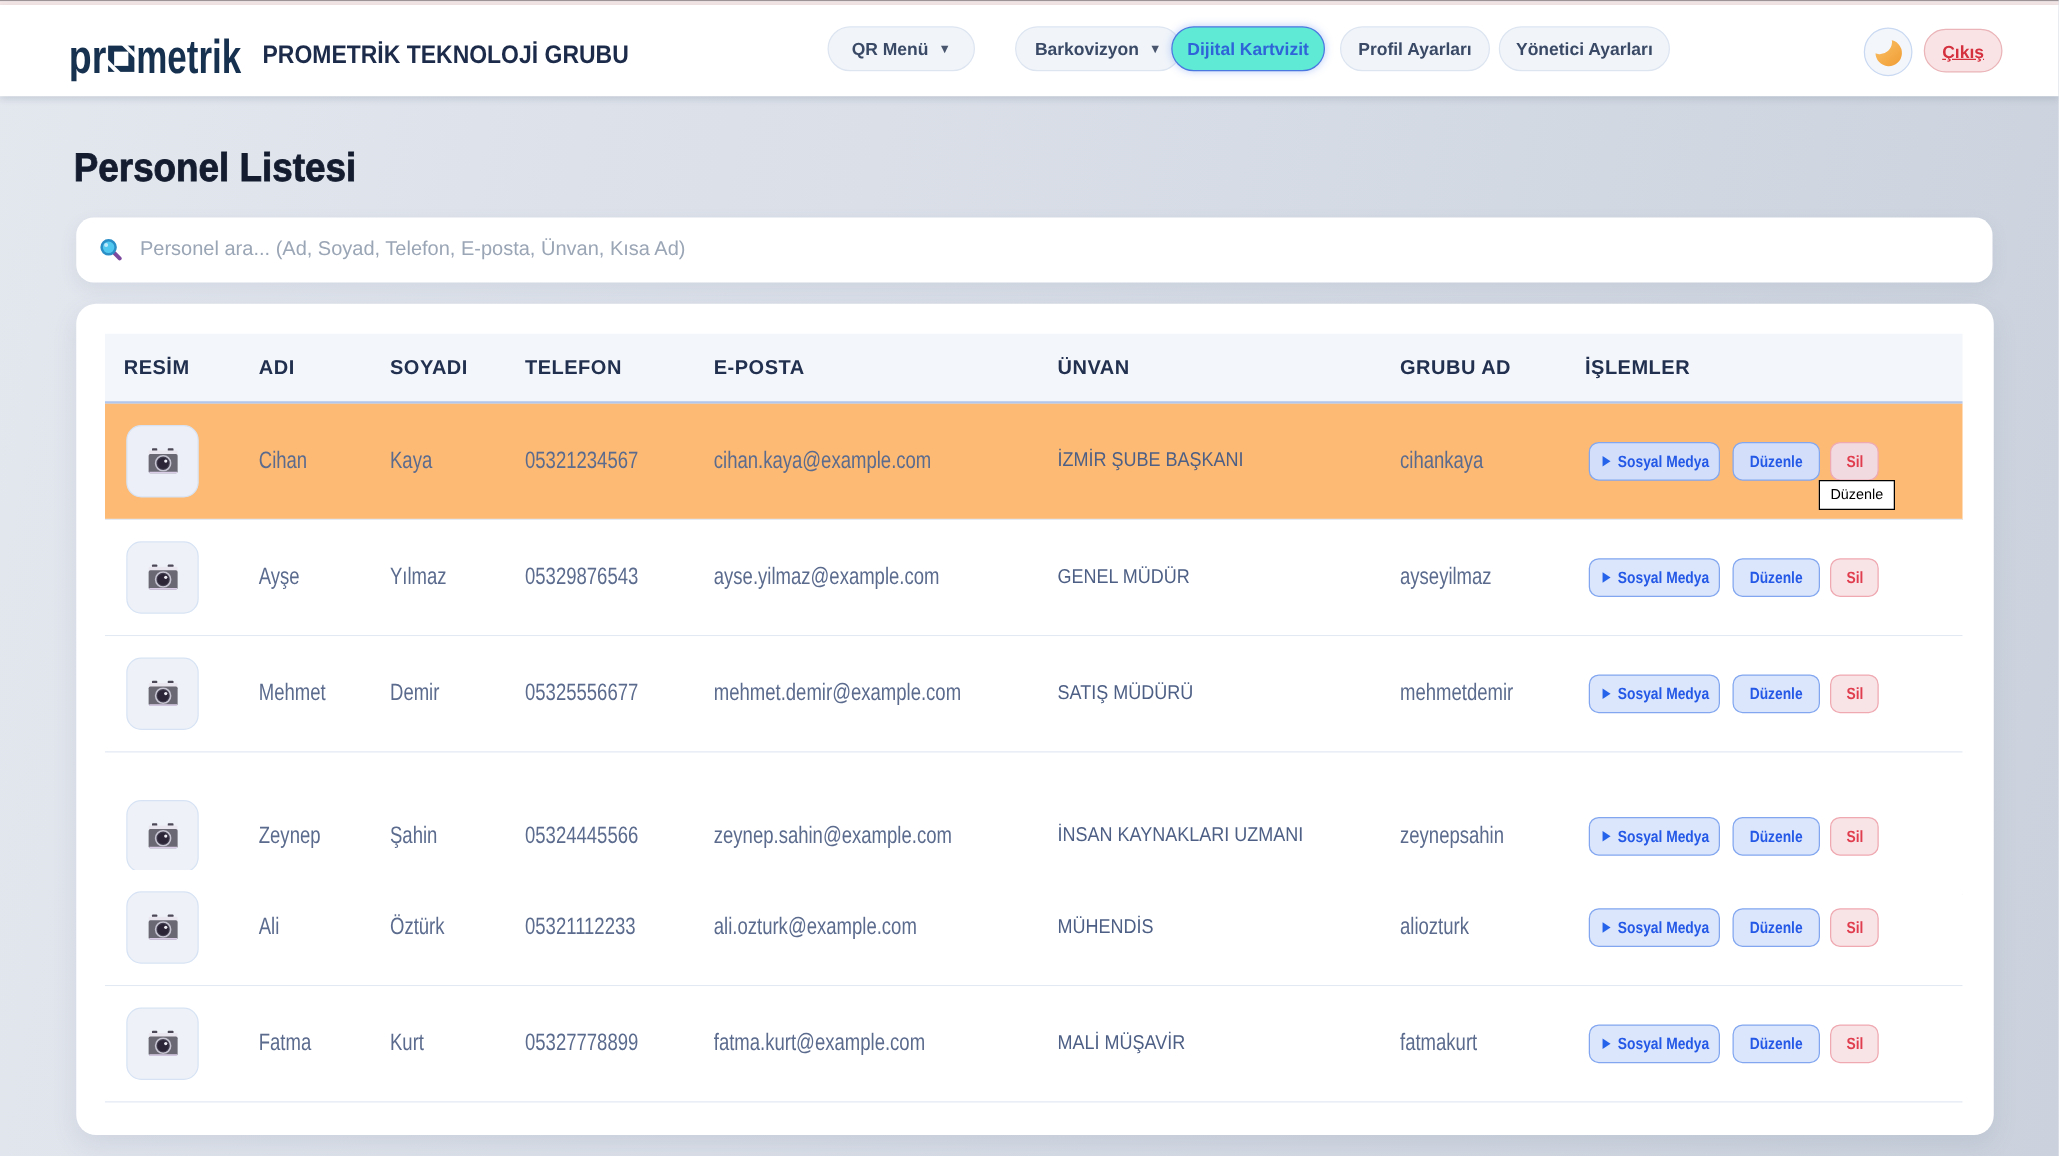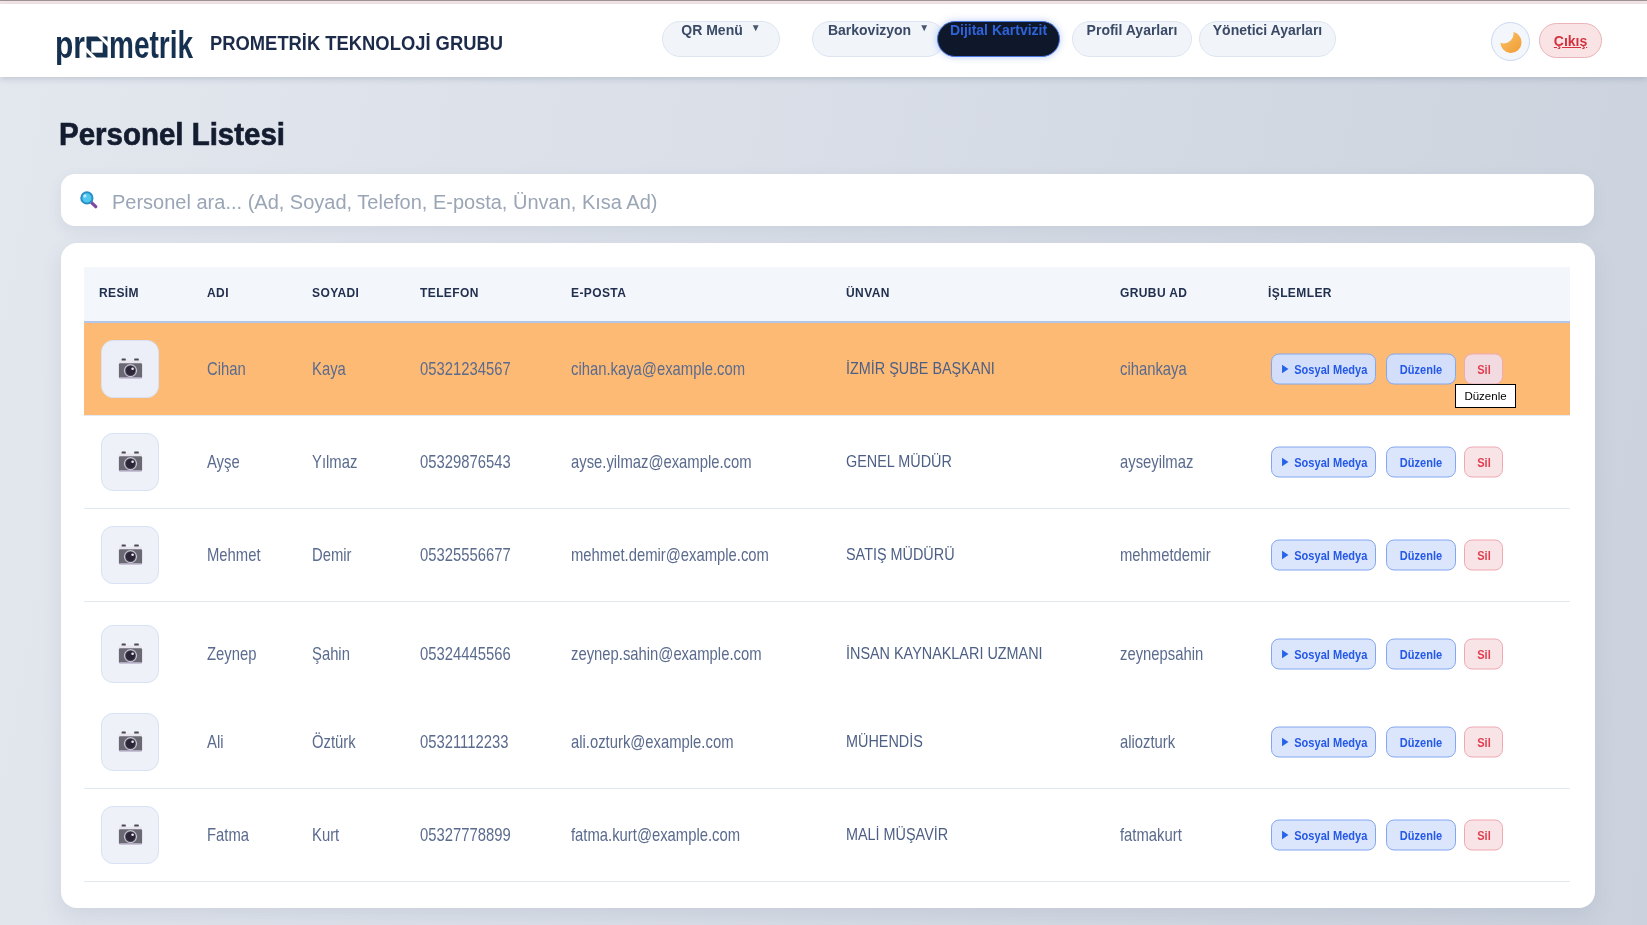--- a/index.html
+++ b/index.html
@@ -4,38 +4,38 @@
 * { margin:0; padding:0; box-sizing:border-box; }
 html,body { width:1647px; height:925px; overflow:hidden;
   font-family:"Liberation Sans", sans-serif; }
 body { background:linear-gradient(100deg,#e3e7ee 0%,#dadfe8 40%,#cbd2dd 100%); position:relative; }
 .topstrip1 { position:absolute; left:0; top:0; width:1647px; height:1px; background:#9b9396; }
 .topstrip2 { position:absolute; left:0; top:1px; width:1647px; height:3px; background:#f4e6e6; }
 .nav { position:absolute; left:0; top:4px; width:1647px; height:73px; background:#ffffff;
   box-shadow:0 2px 6px rgba(40,60,90,0.18); }
 .pill { position:absolute; top:17px; height:36px; border-radius:18px; background:#f1f5fa;
   border:1px solid #dde5f1; color:#3a4a66; font-size:14px; font-weight:bold;
-  display:flex; align-items:flex-start; justify-content:center; }
+  display:flex; align-items:center; justify-content:center; }
 .pill .tri { font-size:10px; margin-left:8px; color:#49566e; }
-.pill.active { background:#0f172a; border:1.5px solid #4a77e0; color:#2f63d8; box-shadow:0 0 7px rgba(100,140,235,0.45); }
+.pill.active { background:#5eead4; border:1.5px solid #4a77e0; color:#2f63d8; box-shadow:0 0 7px rgba(100,140,235,0.45); }
 .moonbtn { position:absolute; left:1491px; top:18px; width:39px; height:39px; border-radius:50%;
   background:#f3f6fb; border:1px solid #c9d9f2; display:flex; align-items:center; justify-content:center; }
 .exit { position:absolute; left:1539px; top:19px; width:63px; height:35px; border-radius:18px;
   background:#f9e3e4; border:1px solid #eab4b8; color:#d4303e; font-size:14px; font-weight:bold;
   display:flex; align-items:center; justify-content:center;text-decoration:underline; }
 .search { position:absolute; left:61px; top:174px; width:1533px; height:52px; background:#ffffff;
   border-radius:14px; box-shadow:0 5px 14px rgba(90,110,140,0.10); }
 .search .ic { position:absolute; left:18px; top:16px; }
-.search .ph { position:absolute; left:51px; top:17px; font-size:20px; color:#9aa5b5; }
+.search .ph { position:absolute; left:51px; top:17px; font-size:16px; color:#9aa5b5; }
 .card { position:absolute; left:61px; top:243px; width:1534px; height:665px; background:#ffffff;
   border-radius:16px; box-shadow:0 8px 20px rgba(90,110,140,0.13); }
 .table { position:absolute; left:23px; top:24px; width:1486px; height:615px; }
 .thead { position:absolute; left:0; top:0; width:1486px; height:56px; background:#f3f6fa;
   border-bottom:2px solid #b2c5ea; }
-.hc { position:absolute; top:19px; font-size:12px; font-weight:bold; color:#22304f; letter-spacing:0.4px; }
+.hc { position:absolute; top:19px; font-size:16px; font-weight:bold; color:#22304f; letter-spacing:0.4px; }
 .row { position:absolute; left:0; width:1486px; border-bottom:1px solid #e3e9f3; background:#ffffff; }
 .row.hl { background:#fdba74; }
 .cam { position:absolute; top:50%; transform:translateY(-50%); width:58px; height:58px;
   background:#eef2f8; border:1px solid #d7e3f4; border-radius:12px;
   display:flex; align-items:center; justify-content:center; }
 .row.hl .cam { background:#eceff7; }
 .cell { position:absolute; top:50%; font-size:19px; color:#5b6b8e; white-space:pre;
   transform:translateY(-50%) scaleX(0.78); transform-origin:left center; }
 .cell.unv { color:#4d5f85; font-size:16px; transform:translateY(-50%) scaleX(0.9); }
 .btn { position:absolute; top:50%; transform:translateY(-50%); height:31px; border-radius:8px;
@@ -198,21 +198,21 @@
               <path d="M2 1 L11 6 L2 11 Z" fill="#2563eb"></path>
             </svg>Sosyal Medya</span>
         </div>
       <div class="btn bl" style="left:1302px;width:70px;background:#dbe5fb">
           <span class="bi">Düzenle</span>
         </div>
       <div class="btn rd" style="left:1380px;width:39px;background:#f8e3e6">
           <span class="bi">Sil</span>
         </div>
     </div>
-    <div class="row" style="top:341px;height:93.17px">
+    <div class="row" style="top:356px;height:93.17px">
       <div class="cam" style="left:17px">
           <svg width="25" height="22" viewBox="0 0 25 22">
 <rect x="3.6" y="0.5" width="4.2" height="2.6" rx="0.6" fill="#4c4857"></rect>
 <rect x="16.2" y="0.5" width="4.6" height="2.6" rx="0.6" fill="#4c4857"></rect>
 <rect x="0.9" y="2.4" width="23.2" height="3.6" rx="0.8" fill="#eae6f0"></rect>
 <rect x="0.9" y="5.2" width="23.2" height="15.3" rx="1.4" fill="#6a6873"></rect>
 <rect x="1.4" y="19.4" width="22.2" height="1.3" fill="#d9cde8"></rect>
 <circle cx="12.5" cy="12.6" r="6.4" fill="#413c4e"></circle>
 <circle cx="12.5" cy="12.6" r="6" fill="none" stroke="#c7c4d2" stroke-width="1.3"></circle>
 <circle cx="12.5" cy="12.6" r="4.4" fill="#2b2537"></circle>

